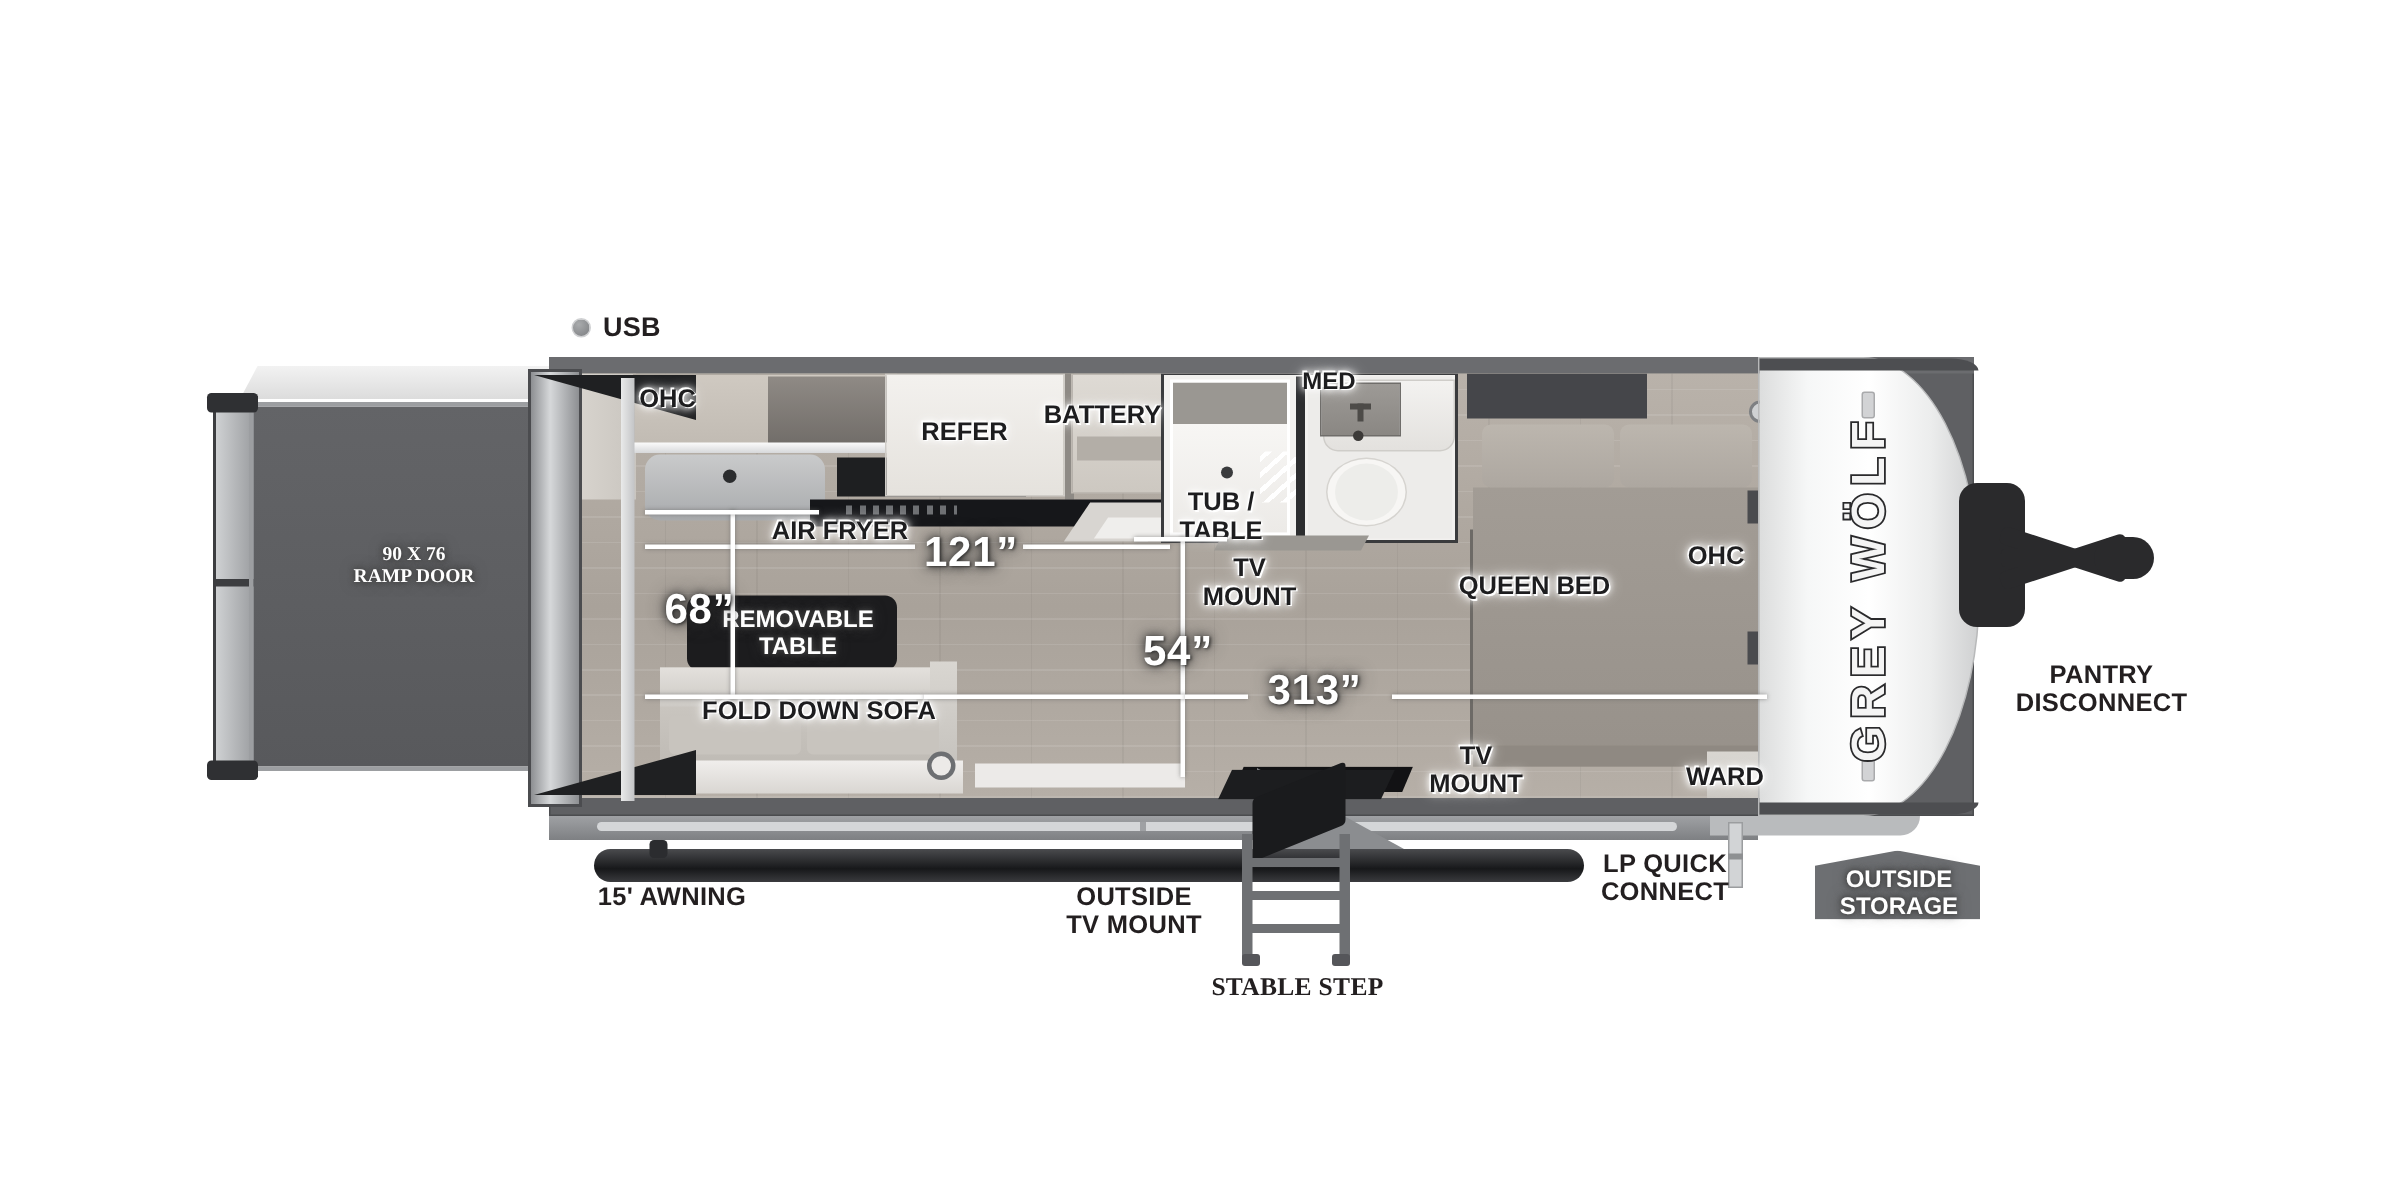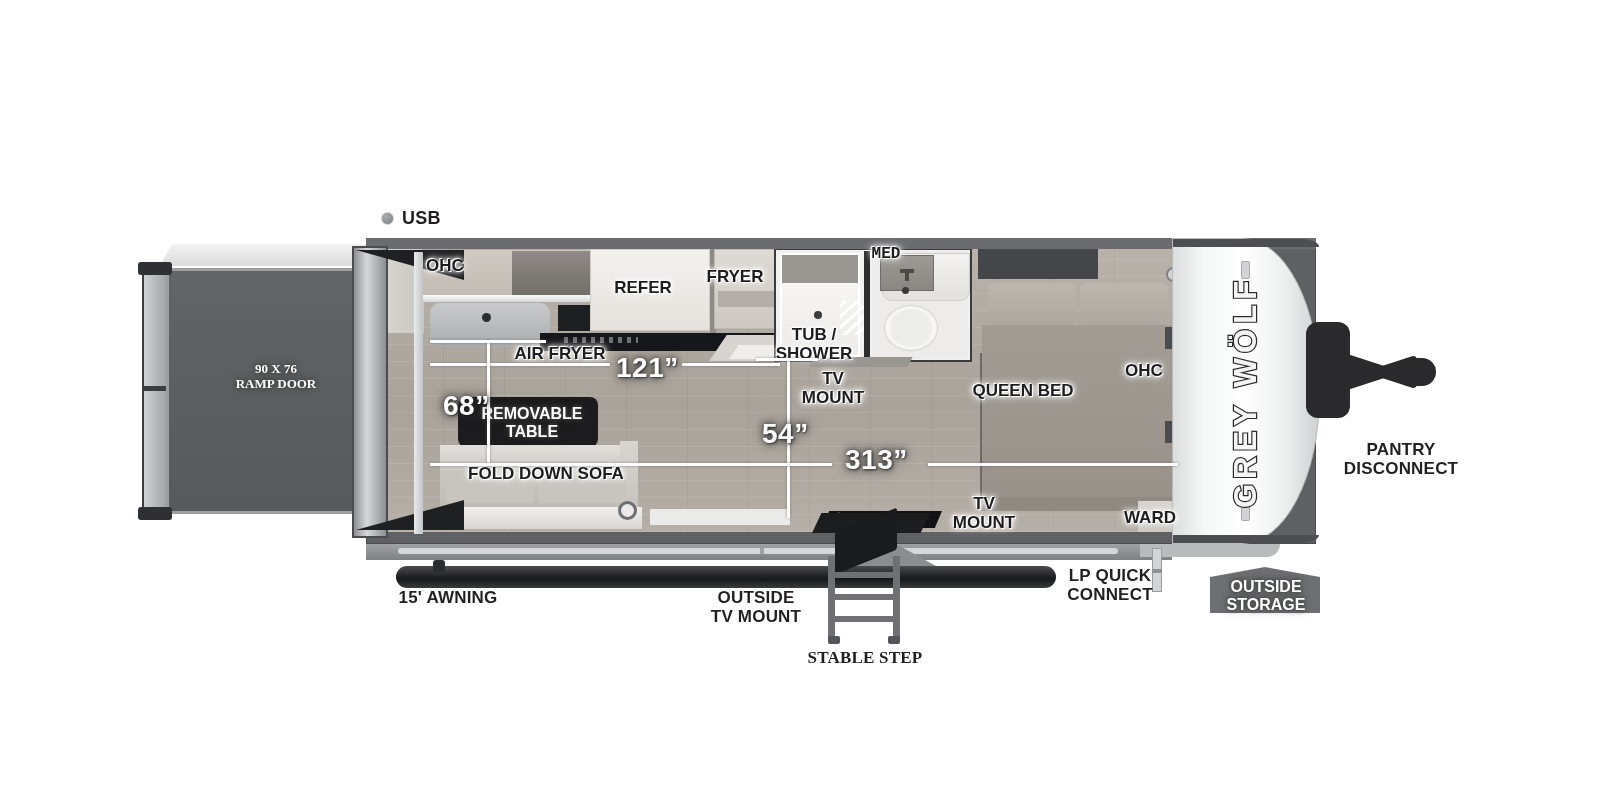--- a/index.html
+++ b/index.html
@@ -328,24 +328,24 @@
   <div class="lbl" style="left:1045px;top:566px;width:130px;font-size:17px;">LP QUICK
 CONNECT</div>
 
   <div id="storageBadge"></div>
   <div class="lbl-w" style="left:1212px;top:578px;width:108px;font-size:16px;">OUTSIDE
 STORAGE</div>
 
   <div class="lbl-d" style="left:414px;top:256px;width:62px;font-size:17px;">OHC</div>
   <div class="lbl-d" style="left:506px;top:344px;width:108px;font-size:17px;">AIR FRYER</div>
   <div class="lbl-d" style="left:600px;top:278px;width:86px;font-size:17px;">REFER</div>
-  <div class="lbl-d" style="left:694px;top:267px;width:82px;font-size:17px;">FRYER</div>
+  <div class="lbl-d" style="left:694px;top:267px;width:82px;font-size:17px;">BATTERY</div>
   <div class="lbl-d" style="left:772px;top:325px;width:84px;font-size:17px;">TUB /
-SHOWER</div>
-  <div class="lbl-d" style="left:858px;top:246px;width:56px;font-size:16px;font-family:Liberation Mono, monospace;">MED</div>
+TABLE</div>
+  <div class="lbl-d" style="left:858px;top:246px;width:56px;font-size:16px;">MED</div>
   <div class="lbl-d" style="left:794px;top:369px;width:78px;font-size:17px;">TV
 MOUNT</div>
   <div class="lbl-d" style="left:948px;top:381px;width:150px;font-size:17px;">QUEEN BED</div>
   <div class="lbl-d" style="left:1114px;top:361px;width:60px;font-size:17px;">OHC</div>
   <div class="lbl-d" style="left:1116px;top:508px;width:68px;font-size:17px;">WARD</div>
   <div class="lbl-d" style="left:944px;top:494px;width:80px;font-size:17px;">TV
 MOUNT</div>
   <div class="lbl-w" style="left:464px;top:405px;width:136px;font-size:16px;">REMOVABLE
 TABLE</div>
   <div class="lbl-d" style="left:468px;top:464px;width:156px;font-size:17px;">FOLD DOWN SOFA</div>

